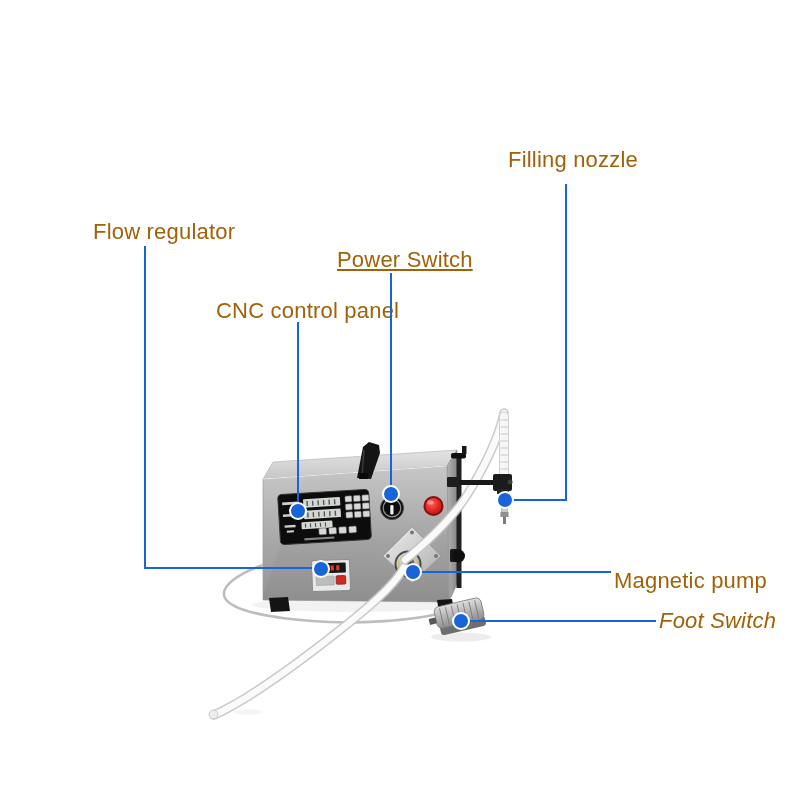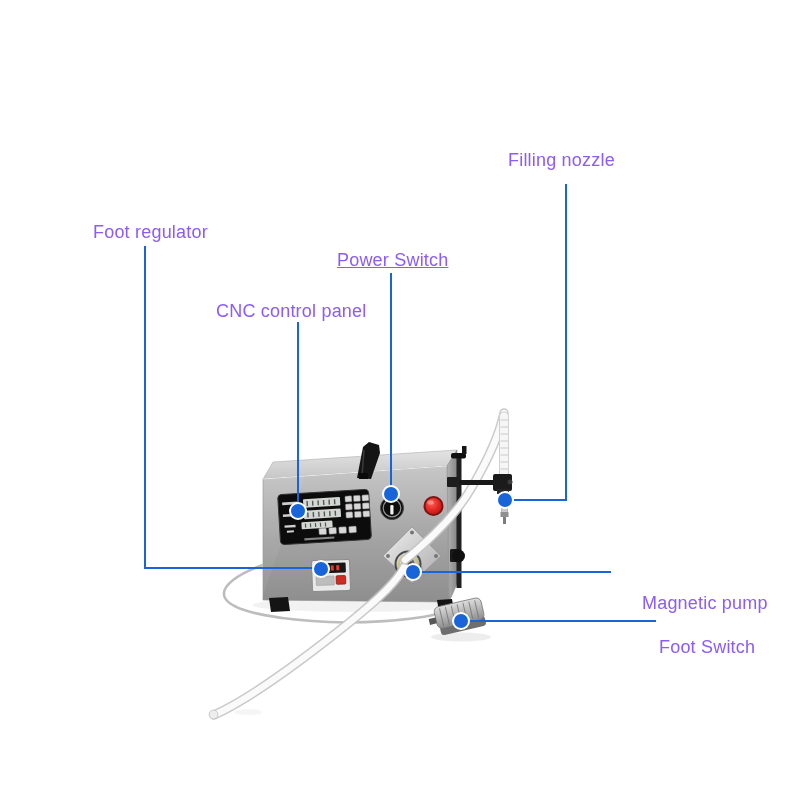--- a/index.html
+++ b/index.html
@@ -2,21 +2,21 @@
 <html><head>
 <meta charset="utf-8">
 <style>
   html,body{margin:0;padding:0;background:#fff;}
   .stage{
     position:relative;width:800px;height:800px;background:#ffffff;overflow:hidden;
     font-family:"Liberation Sans", sans-serif;
   }
   .machine-svg{position:absolute;left:0;top:0;width:800px;height:800px;}
   .lbl{
-    position:absolute;font-size:18px;line-height:20px;color:#8b5cf6;
+    position:absolute;font-size:22px;line-height:20px;color:#a16207;
     white-space:nowrap;letter-spacing:.2px;
   }
   .vline,.hline{position:absolute;background:#1765d8;}
   .vline{width:2px;}
   .hline{height:2px;}
   .dot{
     position:absolute;width:14px;height:14px;border-radius:50%;
     background:#1765d8;box-shadow:0 0 0 2px #ffffff;
   }
 </style>
@@ -232,21 +232,21 @@
 
     <g>
       <rect x="459" y="480" width="38" height="5" fill="#181818"></rect>
       <rect x="493" y="474" width="19" height="17" rx="2" fill="#1b1b1b"></rect>
       <circle cx="510" cy="482" r="2.5" fill="#3c3c3c"></circle>
       <rect x="497" y="489" width="12" height="5" fill="#242424"></rect>
     </g>
   </svg>
 
   <div>
-    <div class="lbl" style="left:93px;top:222px;">Foot regulator</div>
+    <div class="lbl" style="left:93px;top:222px;">Flow regulator</div>
     <div class="vline" style="left:144px;top:246px;height:322px;"></div>
     <div class="hline" style="left:144px;top:567px;width:178px;"></div>
     <div class="dot" style="left:314px;top:562px;"></div>
   </div>
 
   <div>
     <div class="lbl" style="left:216px;top:301px;text-align:right;">CNC control panel</div>
     <div class="vline" style="left:297px;top:322px;height:189px;"></div>
     <div class="dot" style="left:291px;top:504px;"></div>
   </div>
@@ -258,24 +258,24 @@
   </div>
 
   <div>
     <div class="lbl" style="left:508px;top:150px;">Filling nozzle</div>
     <div class="vline" style="left:565px;top:184px;height:317px;"></div>
     <div class="hline" style="left:505px;top:499px;width:61px;"></div>
     <div class="dot" style="left:498px;top:493px;"></div>
   </div>
 
   <div>
-    <div class="lbl" style="left:614px;top:593px;margin-left:28px;">Magnetic pump</div>
+    <div class="lbl" style="left:614px;top:571px;">Magnetic pump</div>
     <div class="hline" style="left:420px;top:571px;width:191px;"></div>
     <div class="dot" style="left:406px;top:565px;"></div>
   </div>
 
   <div>
-    <div class="lbl" style="left:659px;top:637px;">Foot Switch</div>
+    <div class="lbl" style="left:659px;top:611px;font-style:italic;">Foot Switch</div>
     <div class="hline" style="left:468px;top:620px;width:188px;"></div>
     <div class="dot" style="left:454px;top:614px;"></div>
   </div>
 
 </div>
 
 </body></html>

